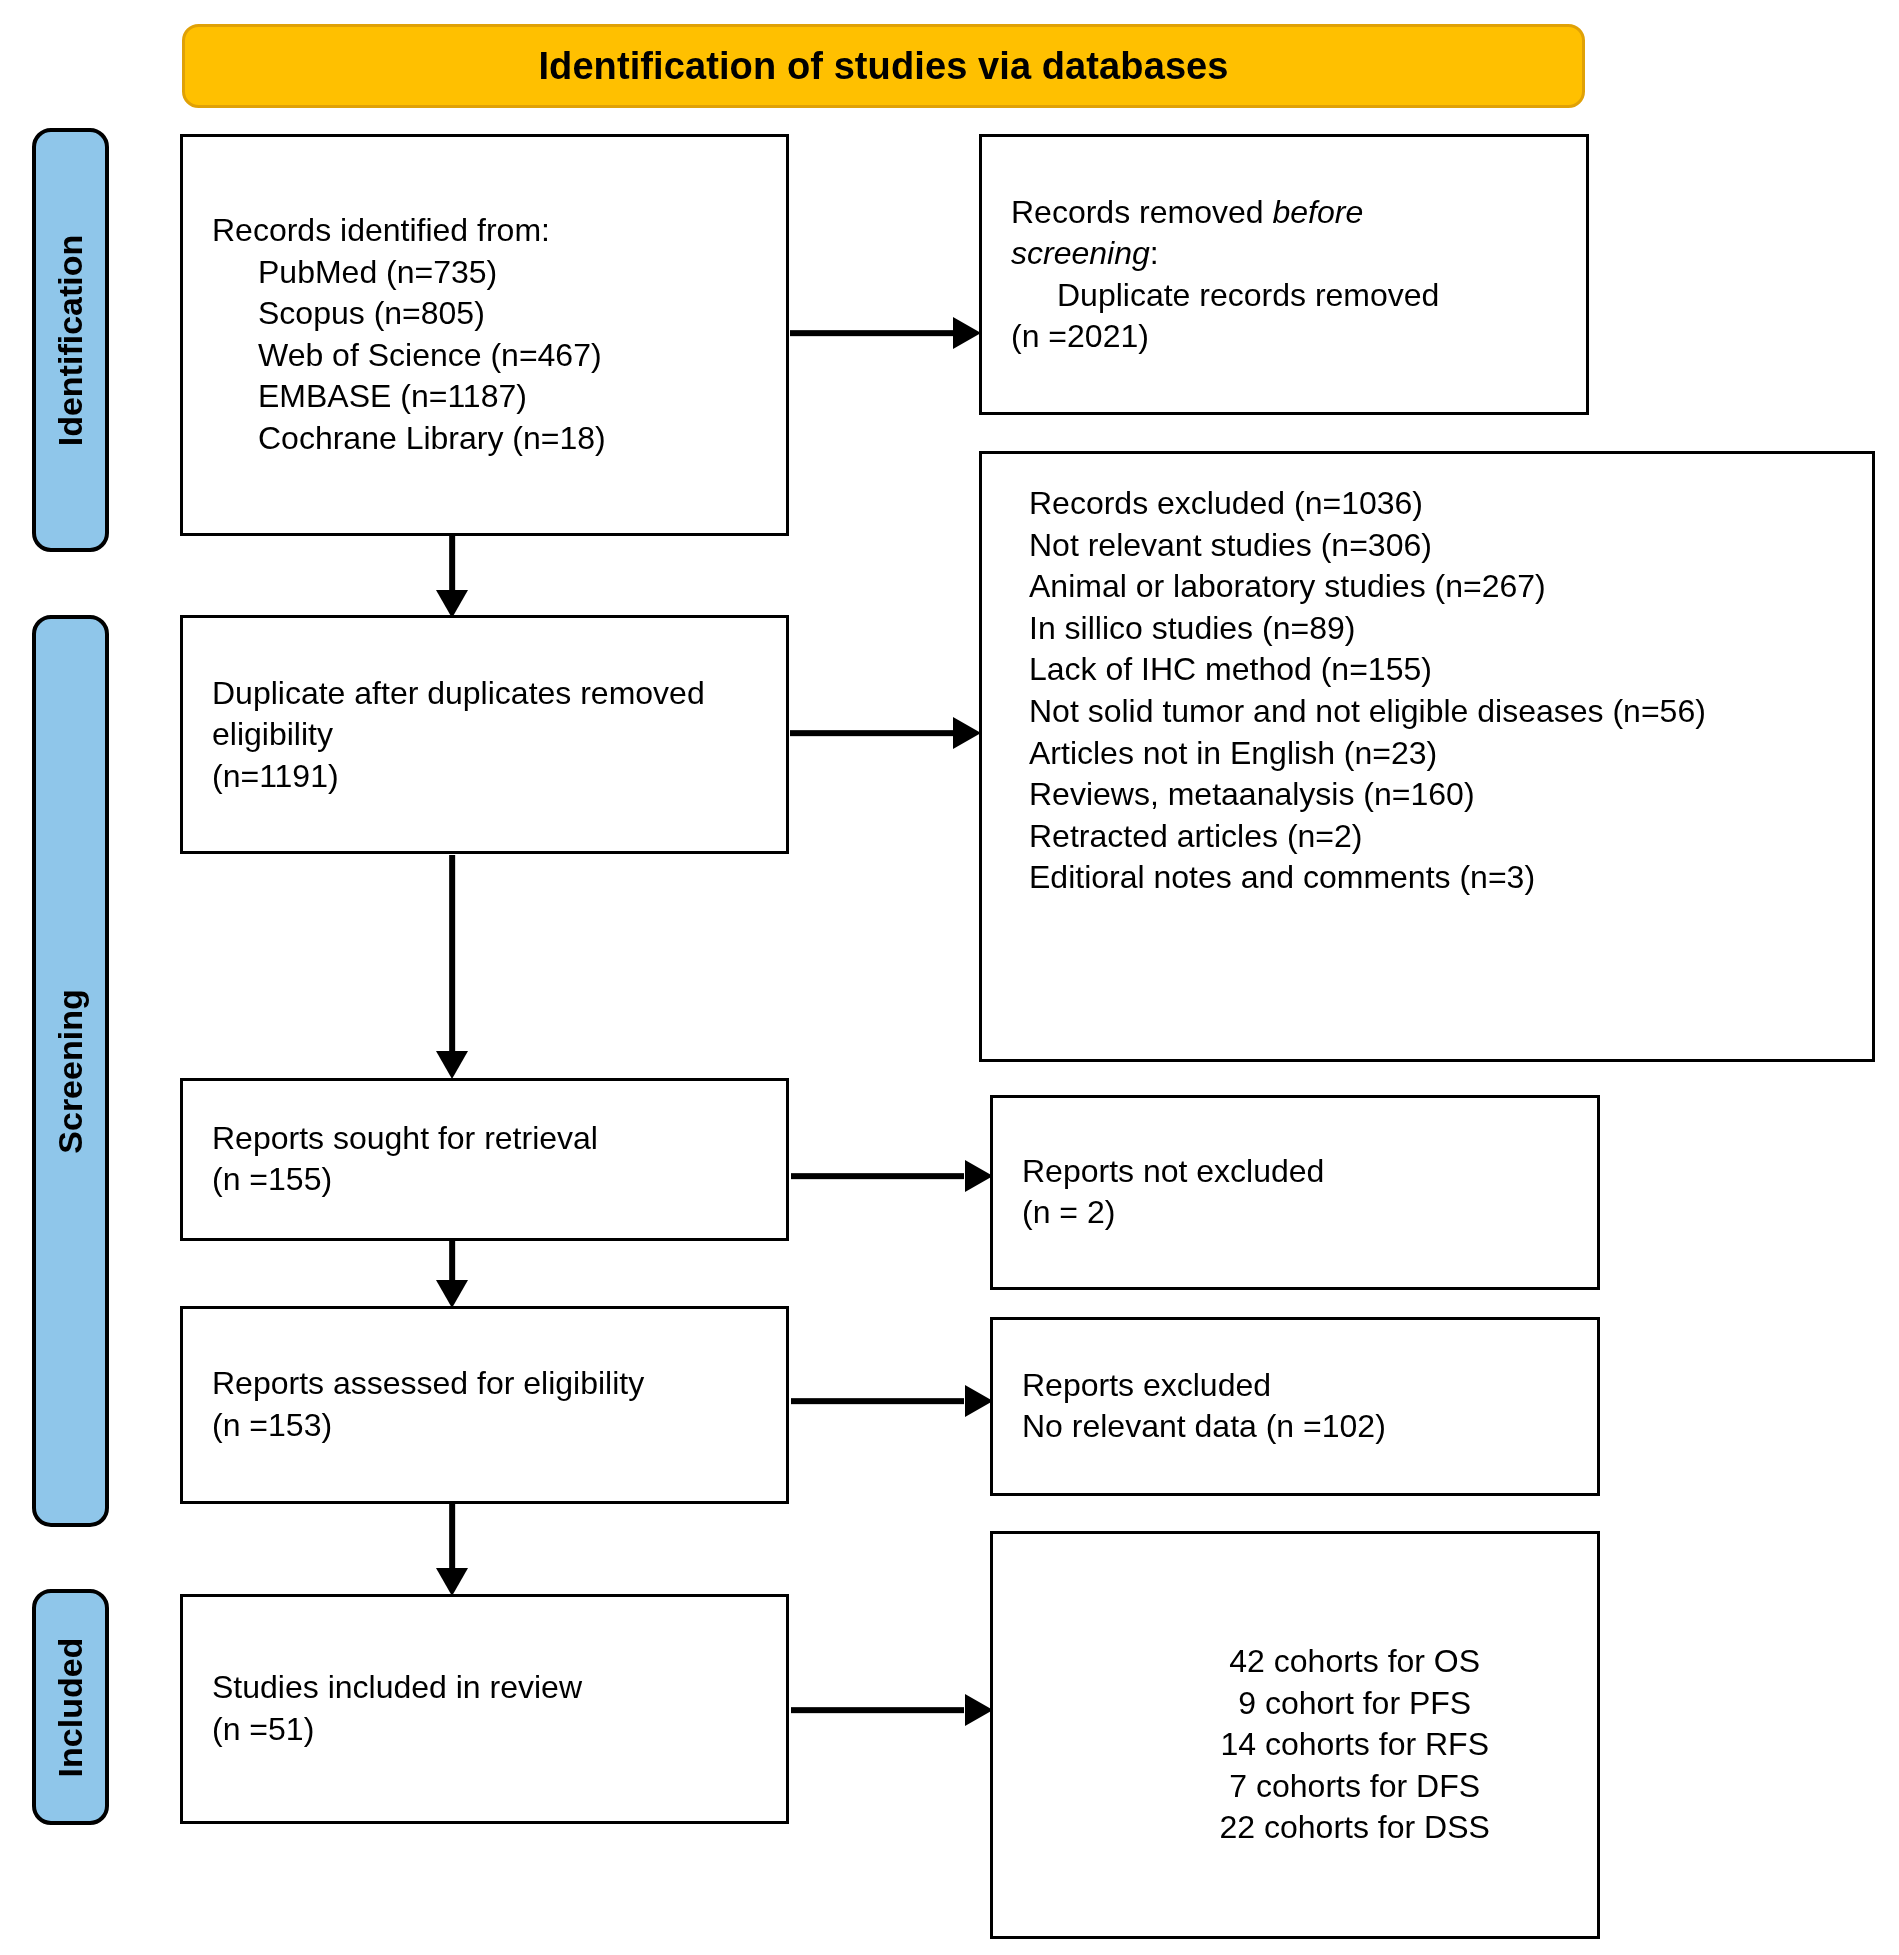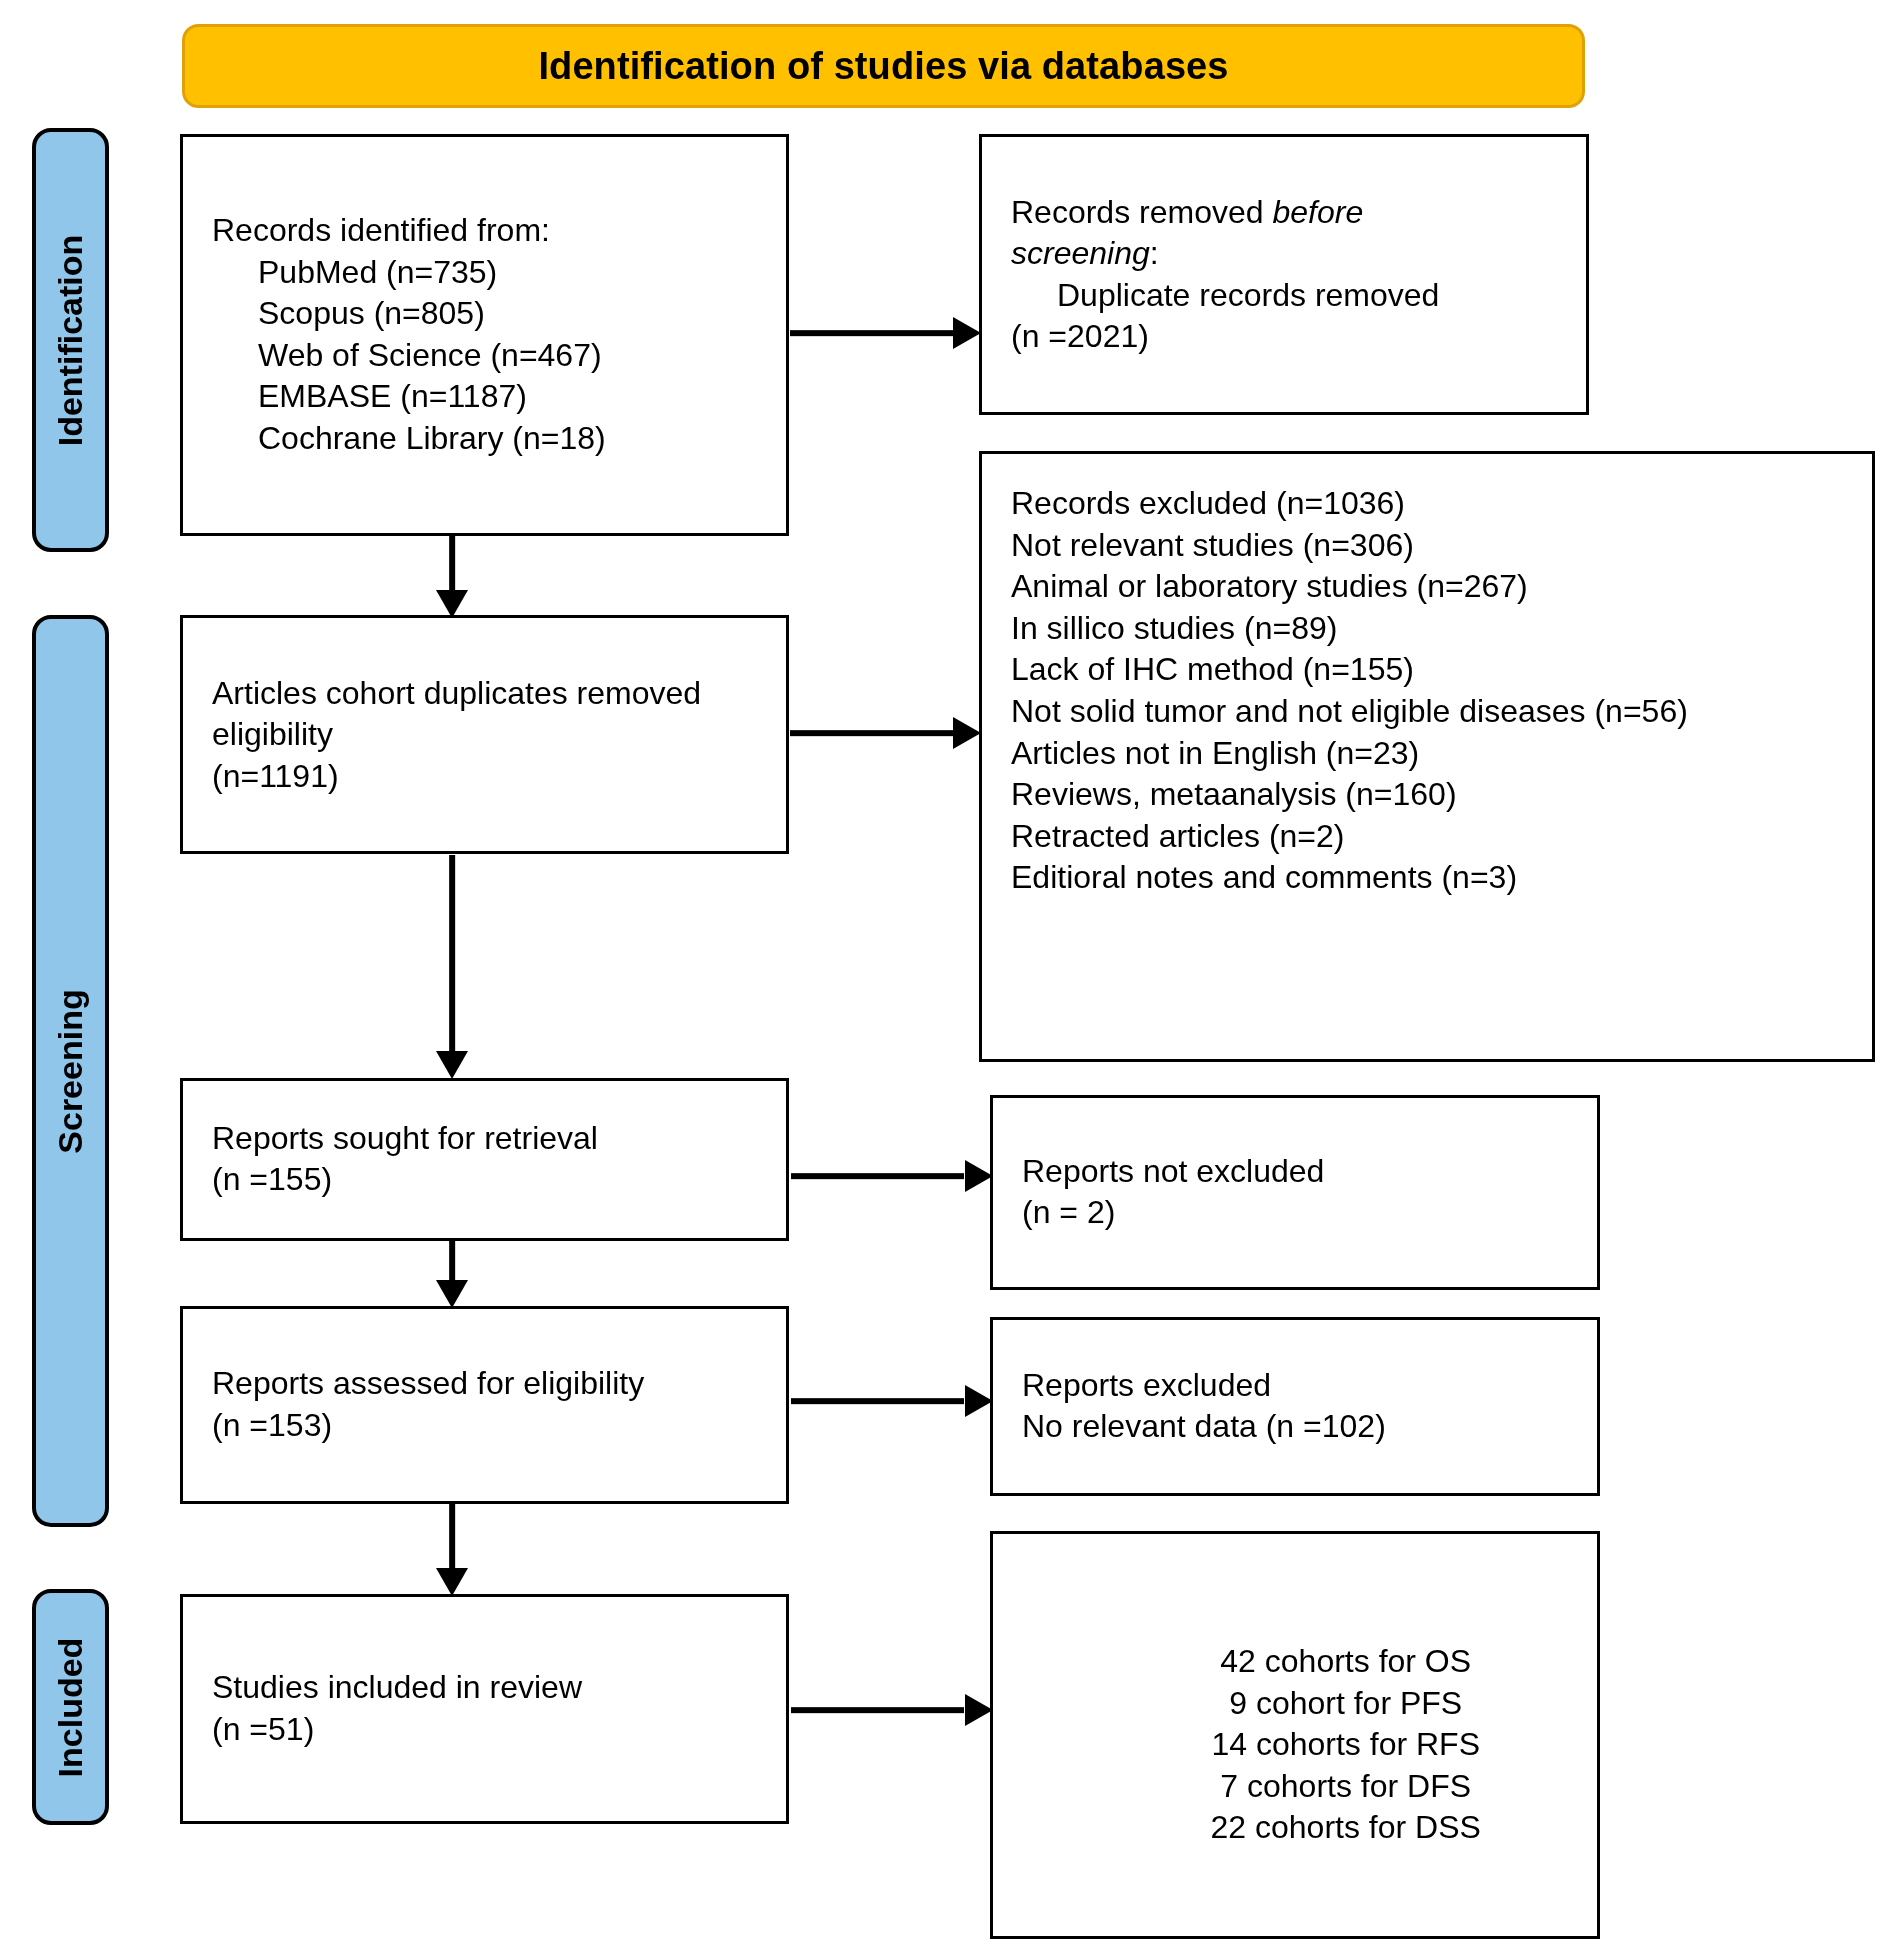--- a/index.html
+++ b/index.html
@@ -73,20 +73,21 @@
   .box-inner {
     position: absolute;
     left: 29px;
     right: 16.6px;
     top: 50%;
     transform: translateY(-50%);
   }
   .box-inner.top-aligned {
     top: 29px;
     transform: none;
+    margin-left: 18px;
   }
   .line {
     font-size: 32px;
     line-height: 1.30;
     color: #000000;
     white-space: nowrap;
   }
   .indent { padding-left: 46px; }
   .ital { font-style: italic; }
 
@@ -196,21 +197,21 @@
     <div class="box-inner">
       <div class="line"><span>Records removed </span><span class="ital">before</span></div>
       <div class="line"><span class="ital">screening</span><span>:</span></div>
       <div class="line indent">Duplicate records removed</div>
       <div class="line">(n =2021)</div>
     </div>
   </div>
 
   <div class="box" id="box-after-dupes">
     <div class="box-inner">
-      <div class="line">Articles cohort duplicates removed</div>
+      <div class="line">Duplicate after duplicates removed</div>
       <div class="line">eligibility</div>
       <div class="line">(n=1191)</div>
     </div>
   </div>
 
   <div class="box" id="box-records-excl">
     <div class="box-inner top-aligned">
       <div class="line">Records excluded (n=1036)</div>
       <div class="line">Not relevant studies (n=306)</div>
       <div class="line">Animal or laboratory studies (n=267)</div>

